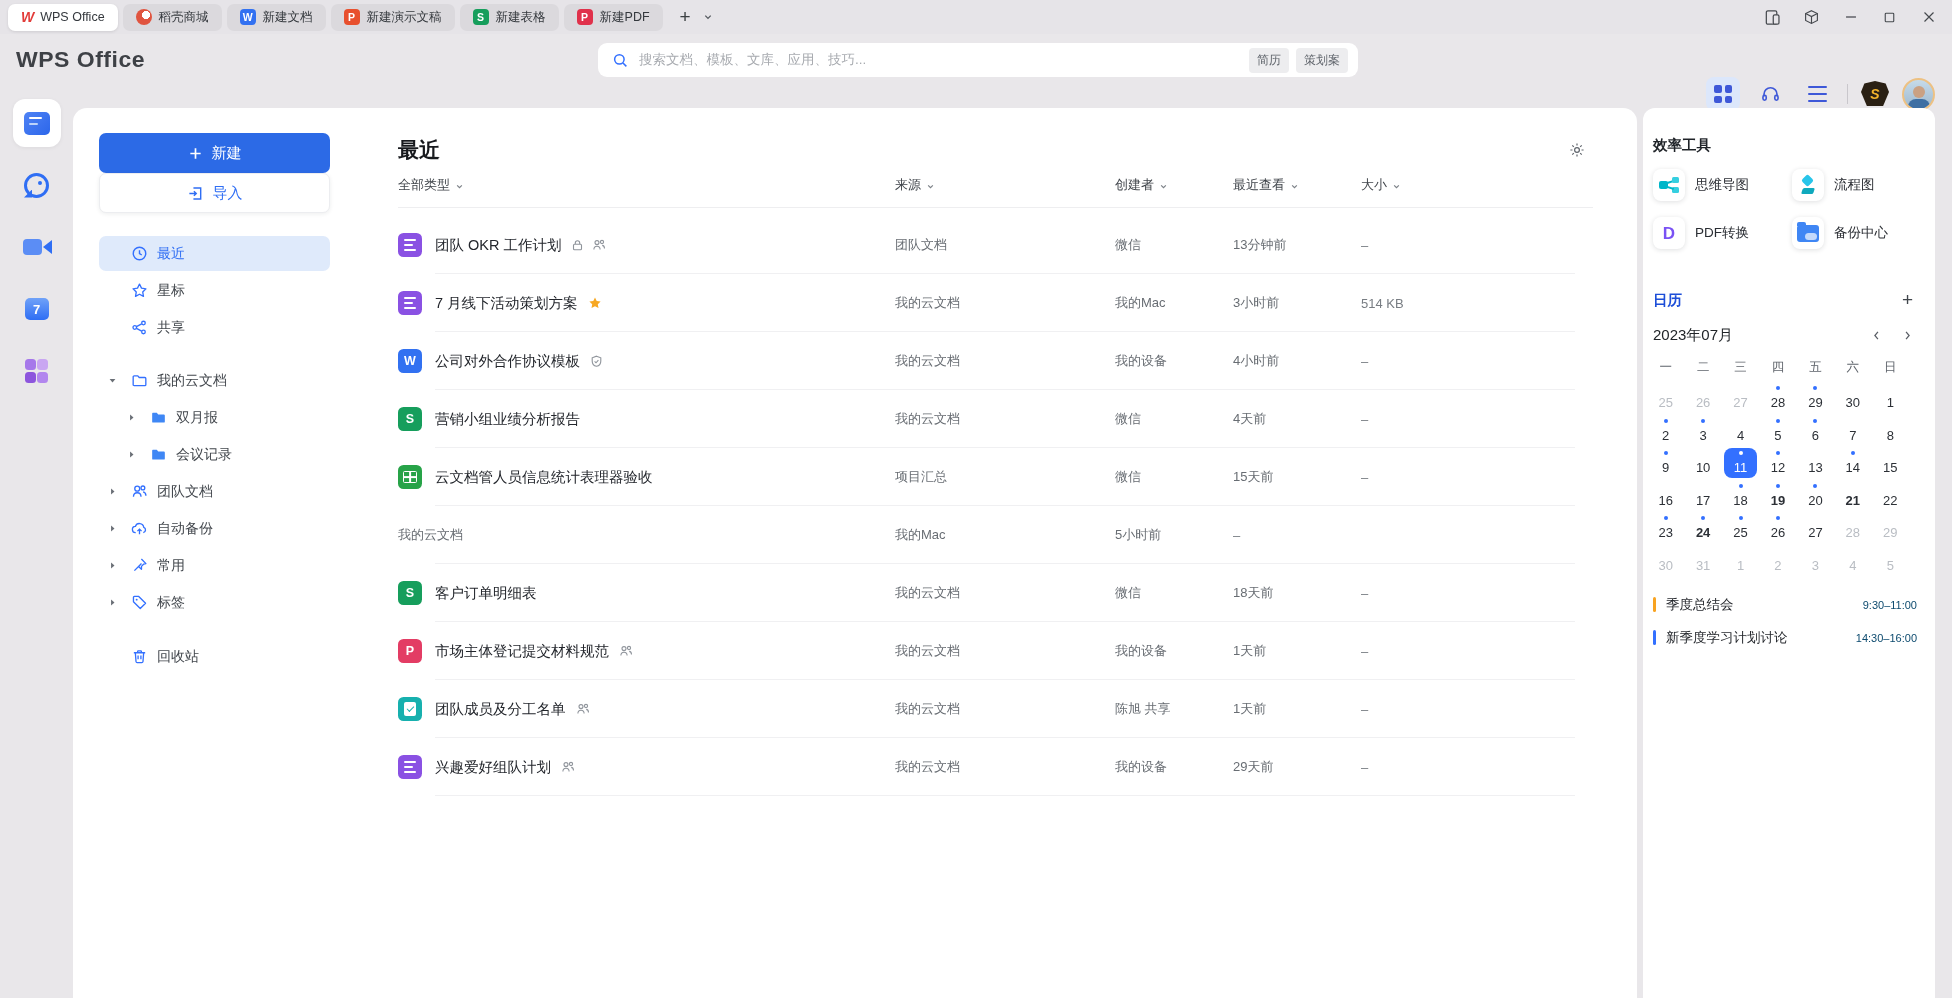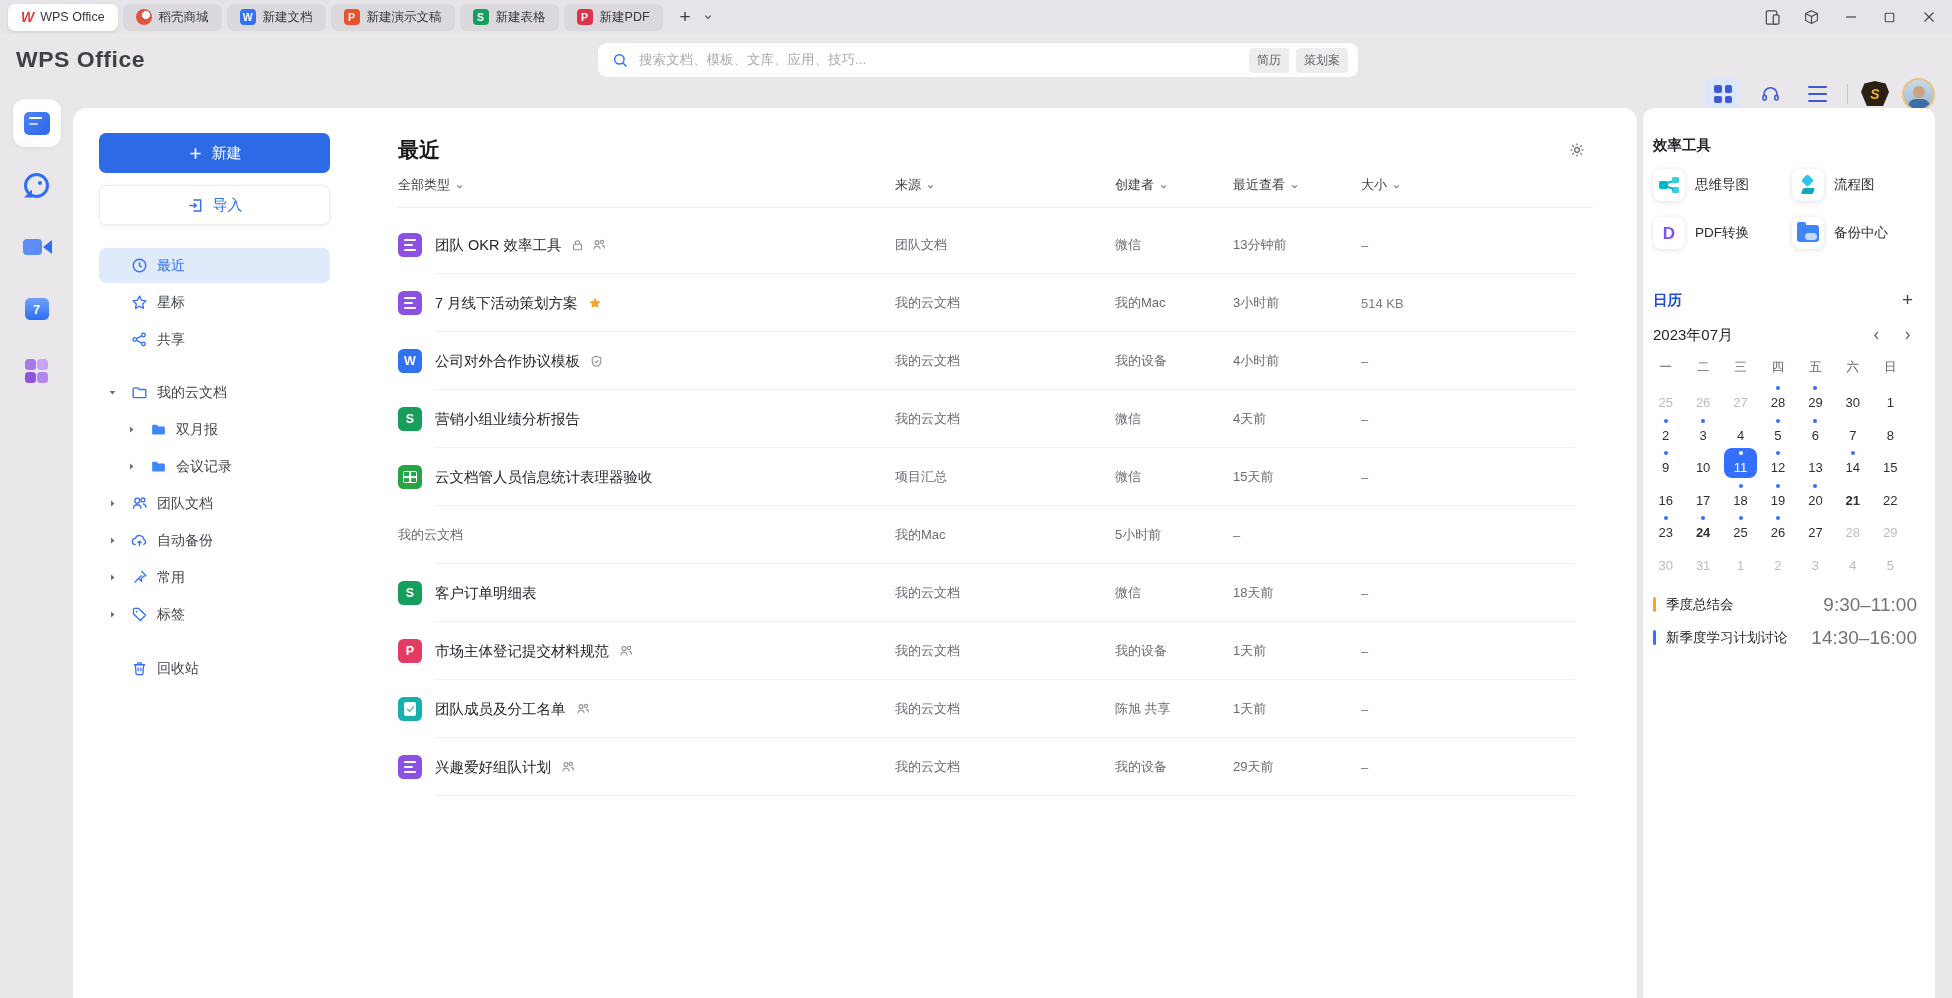--- a/index.html
+++ b/index.html
@@ -59,21 +59,21 @@
   .ri-apps i:nth-child(1){background:#a678ea}.ri-apps i:nth-child(2){background:#c9a6f2}
   .ri-apps i:nth-child(3){background:#8d55dd}.ri-apps i:nth-child(4){background:#b286ee}
 
   
   .main-card{position:absolute;left:73px;top:108px;width:1564px;bottom:0;background:#fff;border-radius:14px 14px 0 0}
   .right-card{position:absolute;left:1643px;top:108px;width:292px;bottom:0;background:#fff;border-radius:12px 12px 0 0;padding:28px 18px 0 10px}
 
   
   .nav{position:absolute;left:0;top:0;bottom:0;width:325px;padding:25px 0 0 26px}
   .btn-new{width:231px;height:40px;border-radius:7px;background:#2c6ae6;color:#fff;font-size:15px;display:flex;align-items:center;justify-content:center;gap:9px}
-  .btn-import{width:231px;height:40px;margin-top:12px;border-radius:7px;background:#fff;color:#2f6ef4;font-size:15px;display:flex;align-items:center;justify-content:center;gap:9px;border:1px solid #ecedf0;box-shadow:0 1px 4px rgba(31,35,41,.08)}
+  .btn-import{width:231px;height:40px;border-radius:7px;background:#fff;color:#2f6ef4;font-size:15px;display:flex;align-items:center;justify-content:center;gap:9px;border:1px solid #ecedf0;box-shadow:0 1px 4px rgba(31,35,41,.08)}
   .nav-list{margin-top:23px}
   .nav-item{width:231px;height:35px;margin-bottom:2px;border-radius:7px;display:flex;align-items:center;padding-left:9px;font-size:14px;color:#42474d}
   .nav-item.active{background:#dfeafb;color:#2f6ef4;font-weight:500}
   .nav-item.sub{padding-left:28px}
   .nav-caret{width:22px;display:flex;align-items:center;color:#6a6f76;flex:none}
   .nav-ico{width:18px;height:18px;margin-right:9px;color:#3370ff;display:flex;align-items:center;justify-content:center;flex:none}
   .nav-label{flex:1;white-space:nowrap;overflow:hidden}
   .gap1{height:16px}.gap2{height:17px}
 
   
@@ -140,21 +140,21 @@
   .num{font-size:13px;color:#2c3036;line-height:1}
   .dot{position:absolute;top:3px;left:50%;transform:translateX(-50%);width:4px;height:4px;border-radius:50%;background:#3370ff;display:block}
   .day.muted .num{color:#b9bdc3}
   .day.sel .pill{background:#3370ff}
   .day.sel .num{color:#fff;font-weight:500}
   .day.sel .dot{background:#fff}
   .events{margin-top:10px}
   .event{height:33px;display:flex;align-items:center}
   .ebar{width:3px;height:15px;border-radius:1.5px;margin-right:10px;display:block;flex:none}
   .etitle{flex:1;font-size:13.5px;color:#26292e;white-space:nowrap;overflow:hidden}
-  .etime{font-size:19px;color:#737373;white-space:nowrap}
+  .etime{font-size:11px;color:#0c4a6e;white-space:nowrap}
 </style>
 </head>
 <body>
 
 <div class="titlebar">
   <div class="tabs" id="tabs">
       <div class="tab active">
         <span class="wps-w">W</span>
         <span>WPS Office</span>
       </div>
@@ -499,21 +499,21 @@
     <div class="rows" id="rows">
         <div class="rowline">
           <div class="rtitlecell">
             <span class="ficon" style="background: rgb(138, 81, 227);">
               <span class="fl">
                 <i></i>
                 <i></i>
                 <i></i>
               </span>
             </span>
-            <span class="rtitle">团队 OKR 效率工具</span>
+            <span class="rtitle">团队 OKR 工作计划</span>
             <span class="badges">
               <span>
                 <svg width="13" height="13" viewBox="0 0 12 13" fill="none" stroke="currentColor" stroke-width="1.1">
                   <rect x="2" y="5.2" width="8" height="5.6" rx="1"></rect>
                   <path d="M3.8 5V3.9a2.2 2.2 0 014.4 0V5"></path>
                 </svg>
               </span>
               <span>
                 <svg width="14" height="14" viewBox="0 0 14 14" fill="none" stroke="currentColor" stroke-width="1.1">
                   <circle cx="5" cy="4.6" r="2"></circle>
@@ -881,21 +881,21 @@
       </div>
       <div class="day">
         <span class="pill">
           <i class="dot"></i>
           <b class="num" style="font-weight: normal;">18</b>
         </span>
       </div>
       <div class="day">
         <span class="pill">
           <i class="dot"></i>
-          <b class="num" style="font-weight: normal;">19</b>
+          <b class="num" style="font-weight: bold;">19</b>
         </span>
       </div>
       <div class="day">
         <span class="pill">
           <i class="dot"></i>
           <b class="num" style="font-weight: normal;">20</b>
         </span>
       </div>
       <div class="day">
         <span class="pill">

